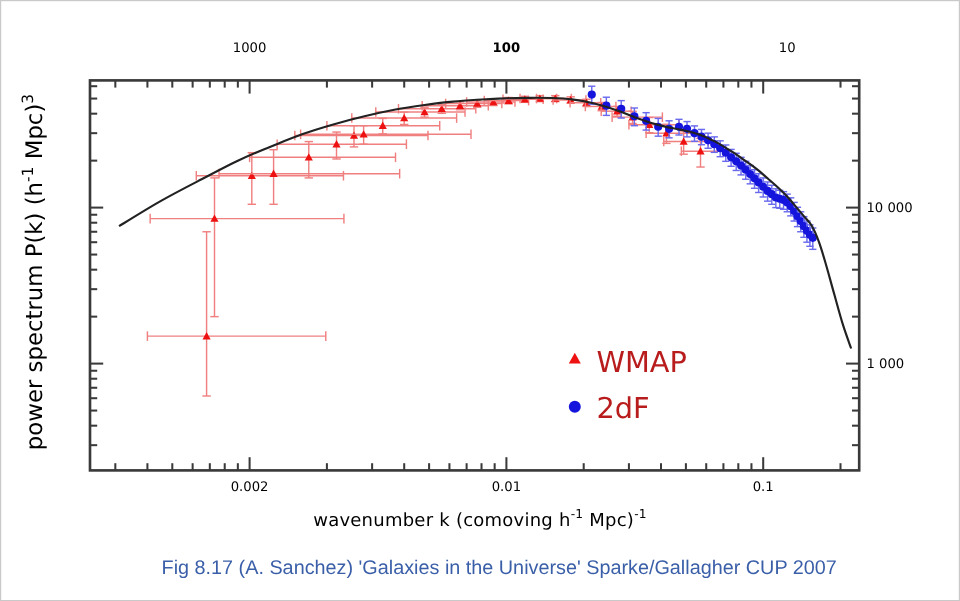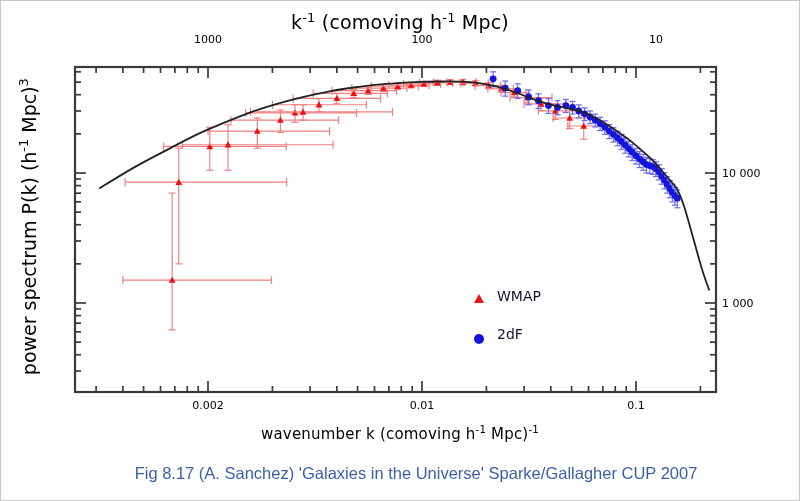--- a/index.html
+++ b/index.html
@@ -18,51 +18,48 @@
   .caption{position:absolute;left:0;right:0;top:464px;text-align:center;
         font-size:16.5px;font-family:"Liberation Sans",sans-serif;white-space:nowrap;margin-left:32px;}
 
   #plotwrap{position:absolute;left:0;top:0;width:800px;height:501px;}
 
   .ticklabel{position:absolute;font-size:11px;color:#000;white-space:nowrap;}
   .tl-top{transform:translateX(-50%);top:33px;}
   .tl-bottom{transform:translateX(-50%);top:399px;}
   .tl-right{left:722px;transform:translateY(-50%);}
 
-  .legend-item{position:absolute;font-size:14px;color:#0f172a;white-space:nowrap;}
+  .legend-item{position:absolute;font-size:24px;color:#b91c1c;white-space:nowrap;}
   #legend-wmap-label{left:497px;top:288px;}
   #legend-2df-label{left:497px;top:326px;}
   .legend-mark{position:absolute;}
   #legend-wmap-mark{left:474px;top:294px;width:0;height:0;
         border-left:5px solid transparent;border-right:5px solid transparent;border-bottom:9px solid #ee1111;}
   #legend-2df-mark{left:474px;top:334px;width:10px;height:10px;border-radius:50%;background:#1414dd;}
 
   svg{display:block;}
   .sup{font-size:0.68em;vertical-align:super;}
 </style>
 </head>
 <body>
 
 <div id="root">
   <div class="fig-border" style="border-color: rgb(201, 201, 201);"></div>
 
-  <div class="axis-title" id="top-axis-title">
-    <span>k</span><span class="sup">-1</span><span> (comoving h</span><span class="sup">-1</span><span> Mpc)</span>
-  </div>
 
   <div class="axis-title" id="bottom-axis-title">
     <span>wavenumber k (comoving h</span><span class="sup">-1</span><span> Mpc)</span><span class="sup">-1</span>
   </div>
 
   <div class="axis-title" id="left-axis-title">
     <span>power spectrum P(k)  (h</span><span class="sup">-1</span><span> Mpc)</span><span class="sup">3</span>
   </div>
 
   <div class="ticklabel tl-top" id="tt0" style="left: 208px;">1000</div>
-  <div class="ticklabel tl-top" id="tt1" style="left: 422px;">100</div>
+  <div class="ticklabel tl-top" id="tt1" style="left: 422px; font-weight: bold;">100</div>
   <div class="ticklabel tl-top" id="tt2" style="left: 636px; margin-left: 20px;">10</div>
 
   <div class="ticklabel tl-bottom" id="bt0" style="left: 208px;">0.002</div>
   <div class="ticklabel tl-bottom" id="bt1" style="left: 422px;">0.01</div>
   <div class="ticklabel tl-bottom" id="bt2" style="left: 636px;">0.1</div>
 
   <div class="ticklabel tl-right" id="rt0" style="top: 173px;">10 000</div>
   <div class="ticklabel tl-right" id="rt1" style="top: 303px;">1 000</div>
 
   <div id="plotwrap">

